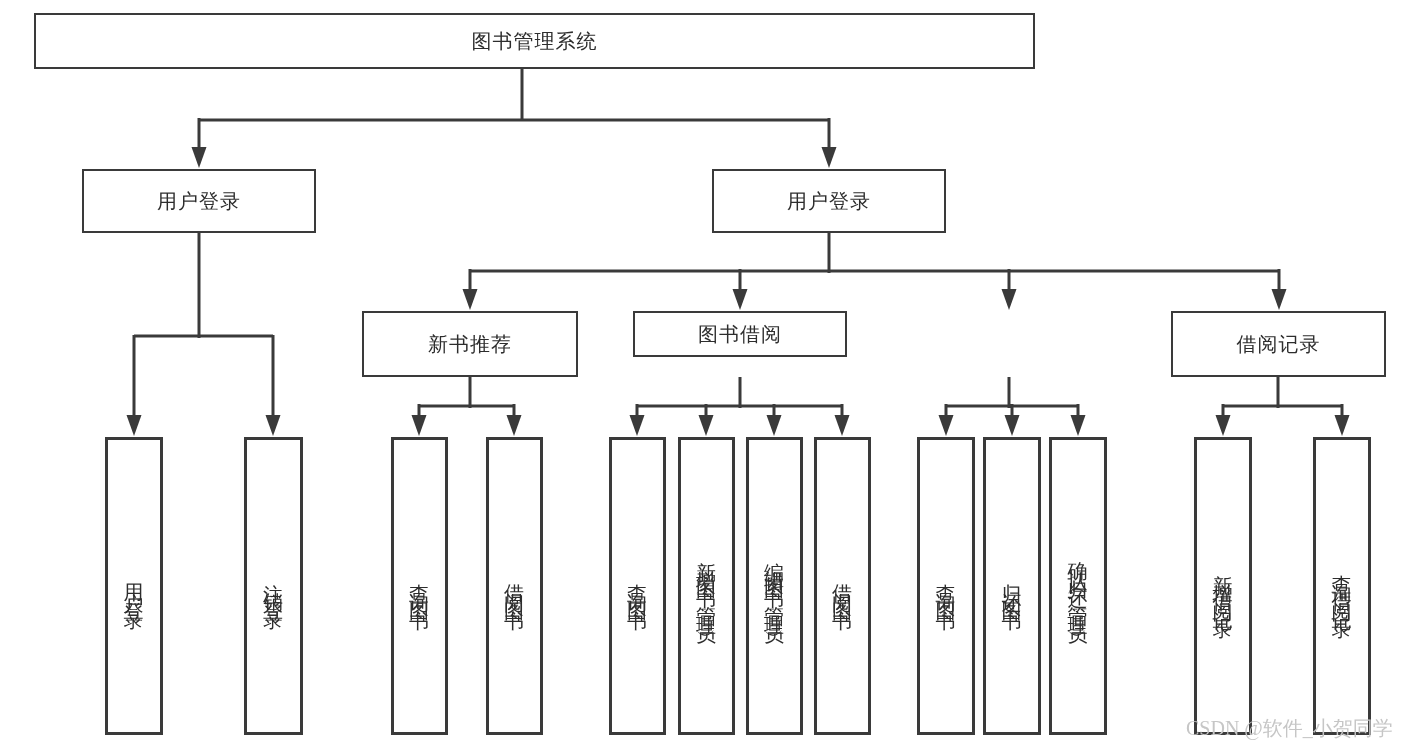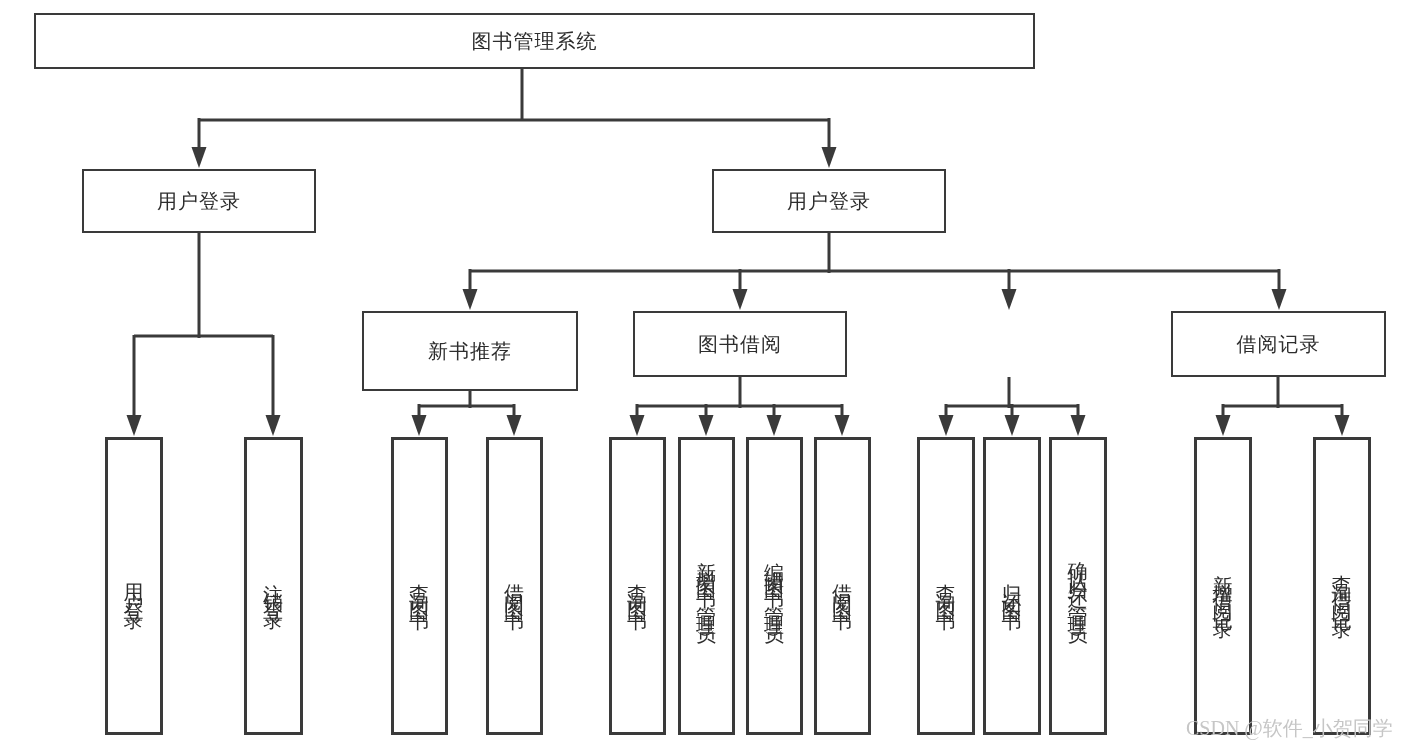--- a/index.html
+++ b/index.html
@@ -83,22 +83,22 @@
       <polygon points="1215.5,415 1230.5,415 1223,436"></polygon>
       <polygon points="1334.5,415 1349.5,415 1342,436"></polygon>
     </g>
   </svg>
 
   <div class="box h-box root-box" style="left:21px;top:13px;width:1001px;height:56px;">图书管理系统</div>
 
   <div class="box h-box" style="left:82px;top:169px;width:234px;height:64px;">用户登录</div>
   <div class="box h-box" style="left:712px;top:169px;width:234px;height:64px;">用户登录</div>
 
-  <div class="box h-box" style="left:362px;top:311px;width:216px;height:80px;">新书推荐</div>
-  <div class="box h-box" style="left:633px;top:311px;width:214px;height:66px;">图书借阅</div>
+  <div class="box h-box" style="left:362px;top:311px;width:216px;height:66px;">新书推荐</div>
+  <div class="box h-box" style="left:633px;top:311px;width:214px;height:46px;">图书借阅</div>
   <div class="box h-box" style="left:1171px;top:311px;width:215px;height:66px;">借阅记录</div>
 
   <div class="box v-box" style="left:105px;top:437px;width:58px;height:298px;">用户登录</div>
   <div class="box v-box" style="left:244px;top:437px;width:59px;height:298px;">注销登录</div>
 
   <div class="box v-box" style="left:391px;top:437px;width:57px;height:298px;">查询图书</div>
   <div class="box v-box" style="left:486px;top:437px;width:57px;height:298px;">借阅图书</div>
 
   <div class="box v-box" style="left:609px;top:437px;width:57px;height:298px;">查询图书</div>
   <div class="box v-box" style="left:678px;top:437px;width:57px;height:298px;">新增图书（管理员）</div>

